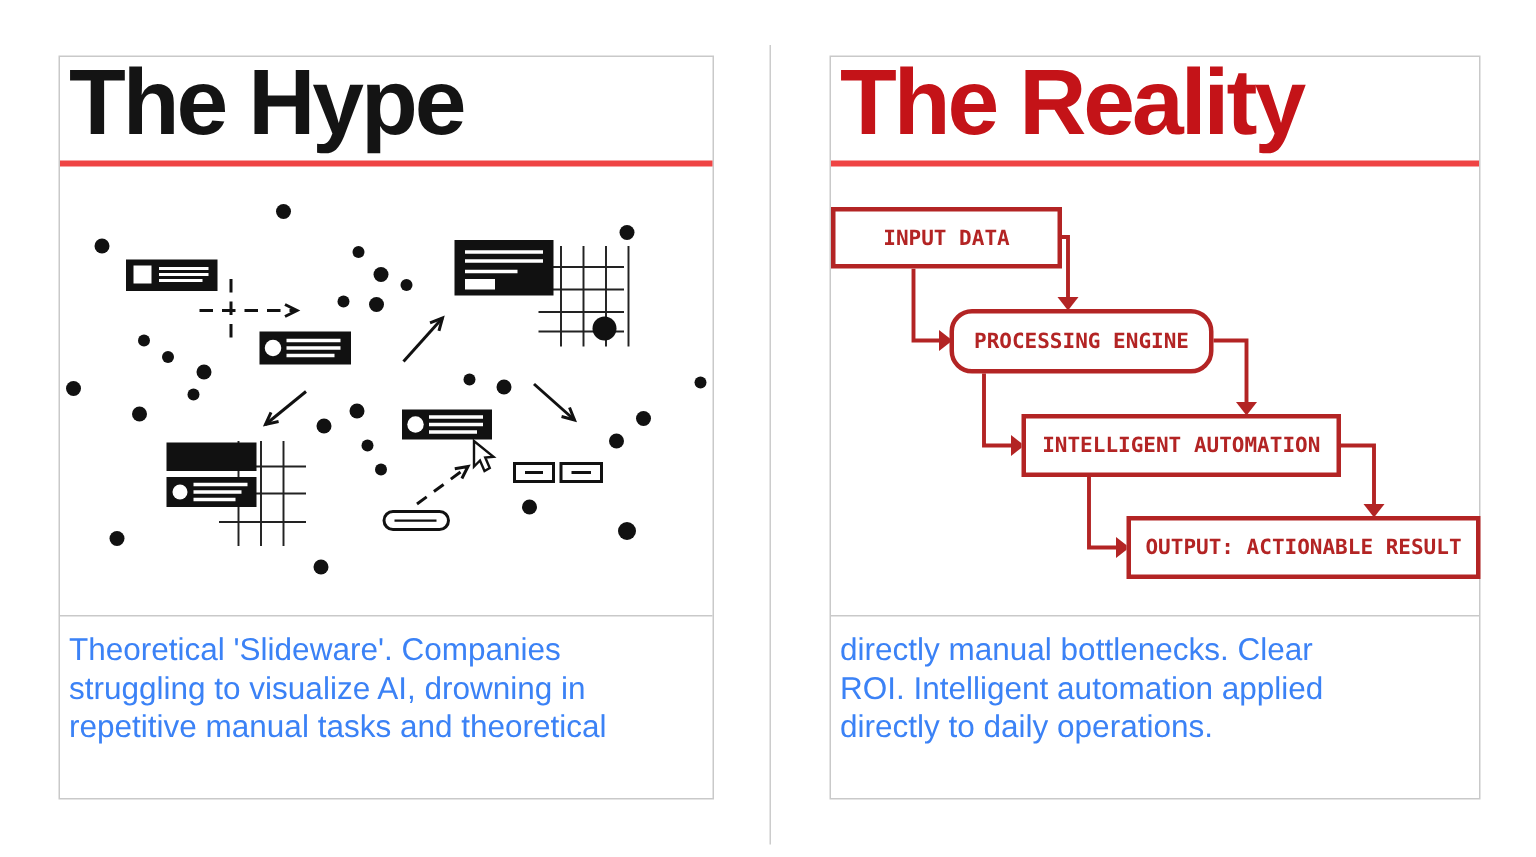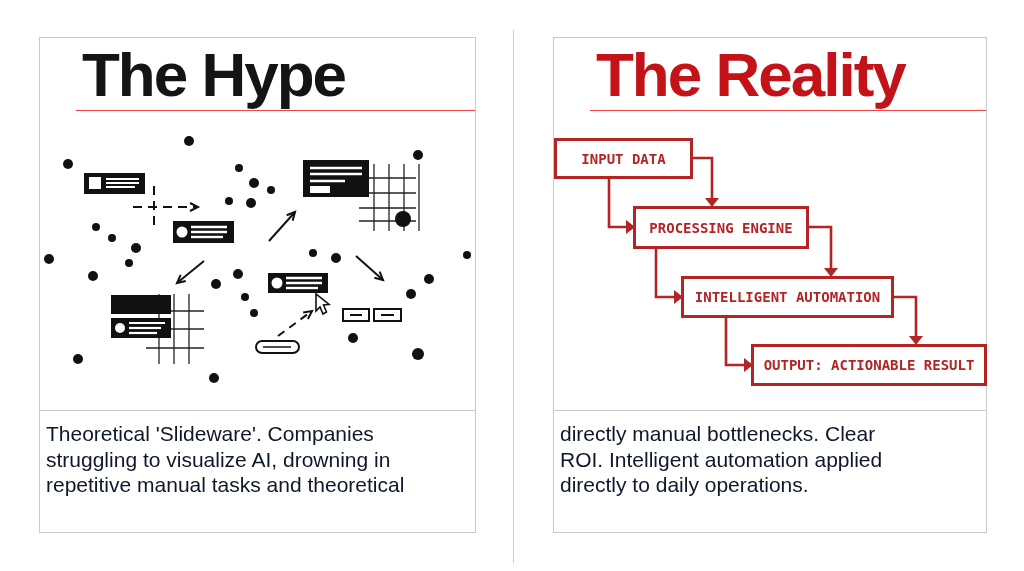--- a/index.html
+++ b/index.html
@@ -3,33 +3,33 @@
 <meta charset="utf-8">
 <style>
   html,body{margin:0;padding:0;background:#ffffff;}
   .stage{position:relative;width:1024px;height:571px;background:#ffffff;overflow:hidden;
          font-family:"Liberation Sans",sans-serif;}
   .panel{position:absolute;top:37px;width:437px;height:496px;background:#ffffff;
          border:1px solid #c9c9c9;box-sizing:border-box;}
   .panel.left{left:39px;}
   .panel.right{left:553px;width:434px;}
   .vdivider{position:absolute;left:513px;top:30px;width:1px;height:533px;background:#cccccc;}
-  .panel-header{height:73px;border-bottom:1px solid #ef4444;box-sizing:border-box;
-                display:flex;align-items:flex-end;overflow:hidden;margin-left:36px;}
+  .panel-header{height:73px;border-bottom:4px solid #ef4444;box-sizing:border-box;
+                display:flex;align-items:flex-start;overflow:hidden;}
   .panel-title{font-size:62px;font-weight:bold;letter-spacing:-2px;line-height:1;
                padding:0 0 4px 6px;white-space:nowrap;color:#141414;}
   .panel-title.red{color:#c41318;}
   .panel-chart{position:relative;height:299px;border-bottom:1px solid #c9c9c9;box-sizing:content-box;}
-  .panel-caption{padding:10px 8px 0 6px;font-size:21px;line-height:25.5px;color:#0f172a;}
+  .panel-caption{padding:10px 8px 0 6px;font-size:21px;line-height:25.5px;color:#3b82f6;}
   .fbox{position:absolute;border:3px solid #b32424;box-sizing:border-box;background:#ffffff;
         color:#b32424;font-family:"DejaVu Sans Mono","Liberation Mono",monospace;
         font-weight:bold;font-size:14px;display:flex;align-items:center;justify-content:center;
         white-space:nowrap;z-index:2;}
-  .fbox1{left:0px;top:27px;width:139px;height:41px;}
-  .fbox2{left:79px;top:95px;width:176px;height:43px;}
+  .fbox1{left:0px;top:27px;width:154px;height:41px;}
+  .fbox2{left:79px;top:95px;width:176px;height:43px;border-radius:15px;}
   .fbox3{left:127px;top:165px;width:213px;height:42px;}
   .fbox4{left:197px;top:233px;width:236px;height:42px;}
   svg{display:block;}
   .connectors{position:absolute;left:0;top:0;z-index:1;}
 </style>
 </head>
 <body>
 
 <div class="stage">
 

